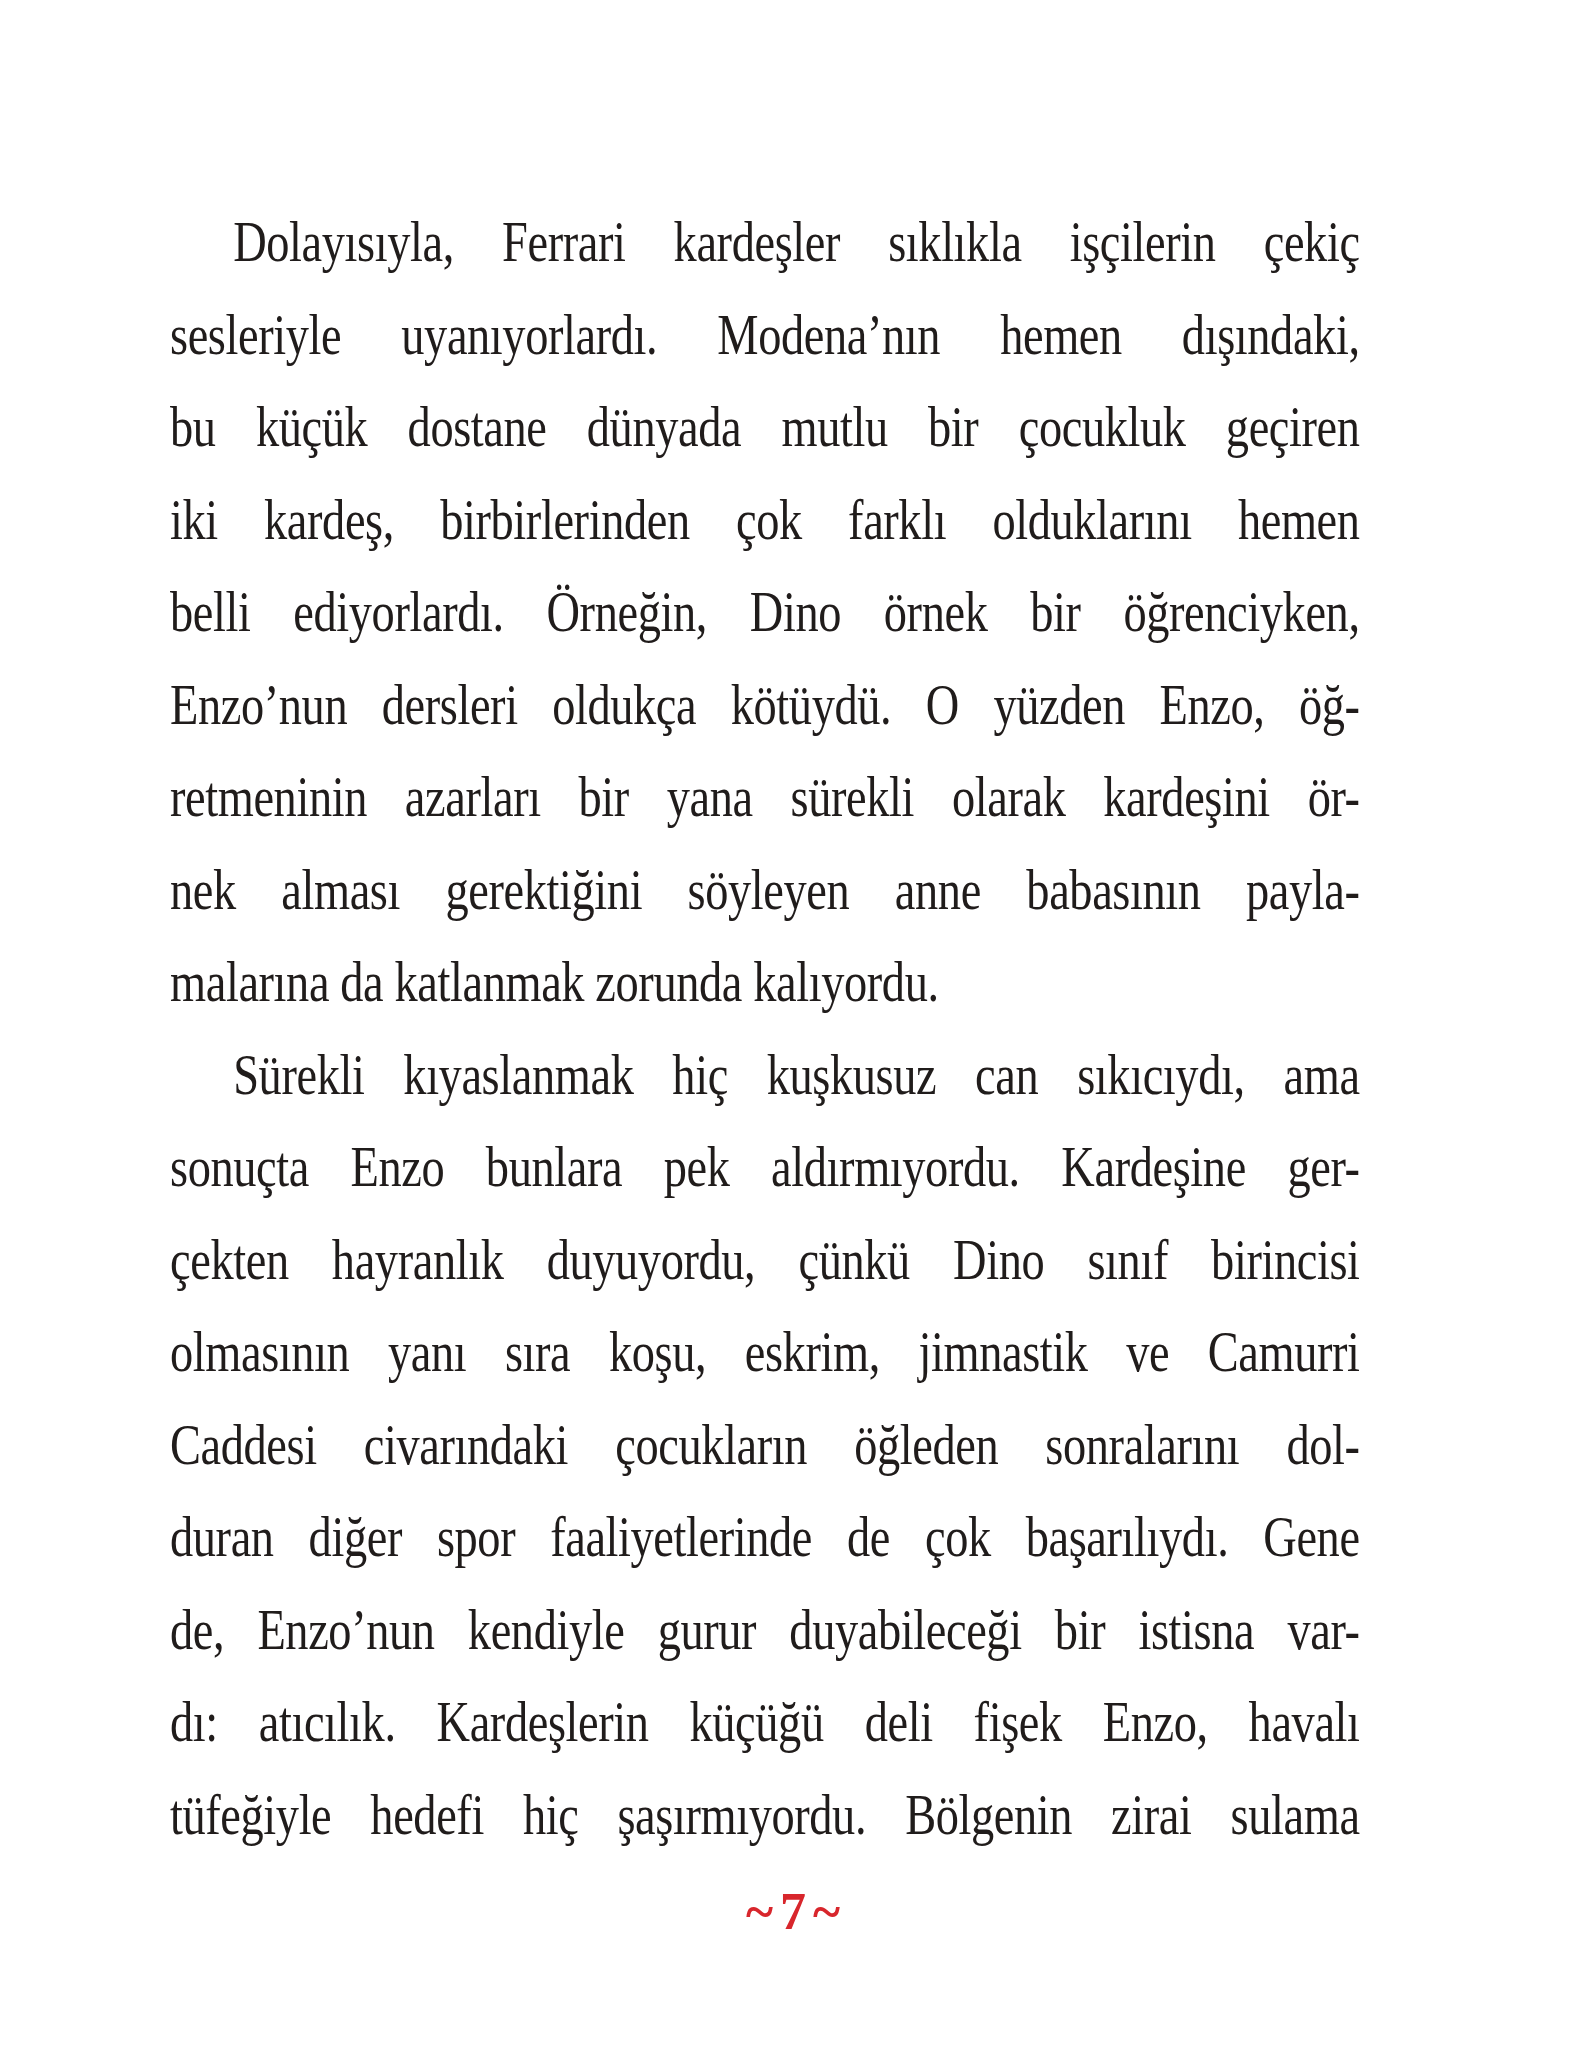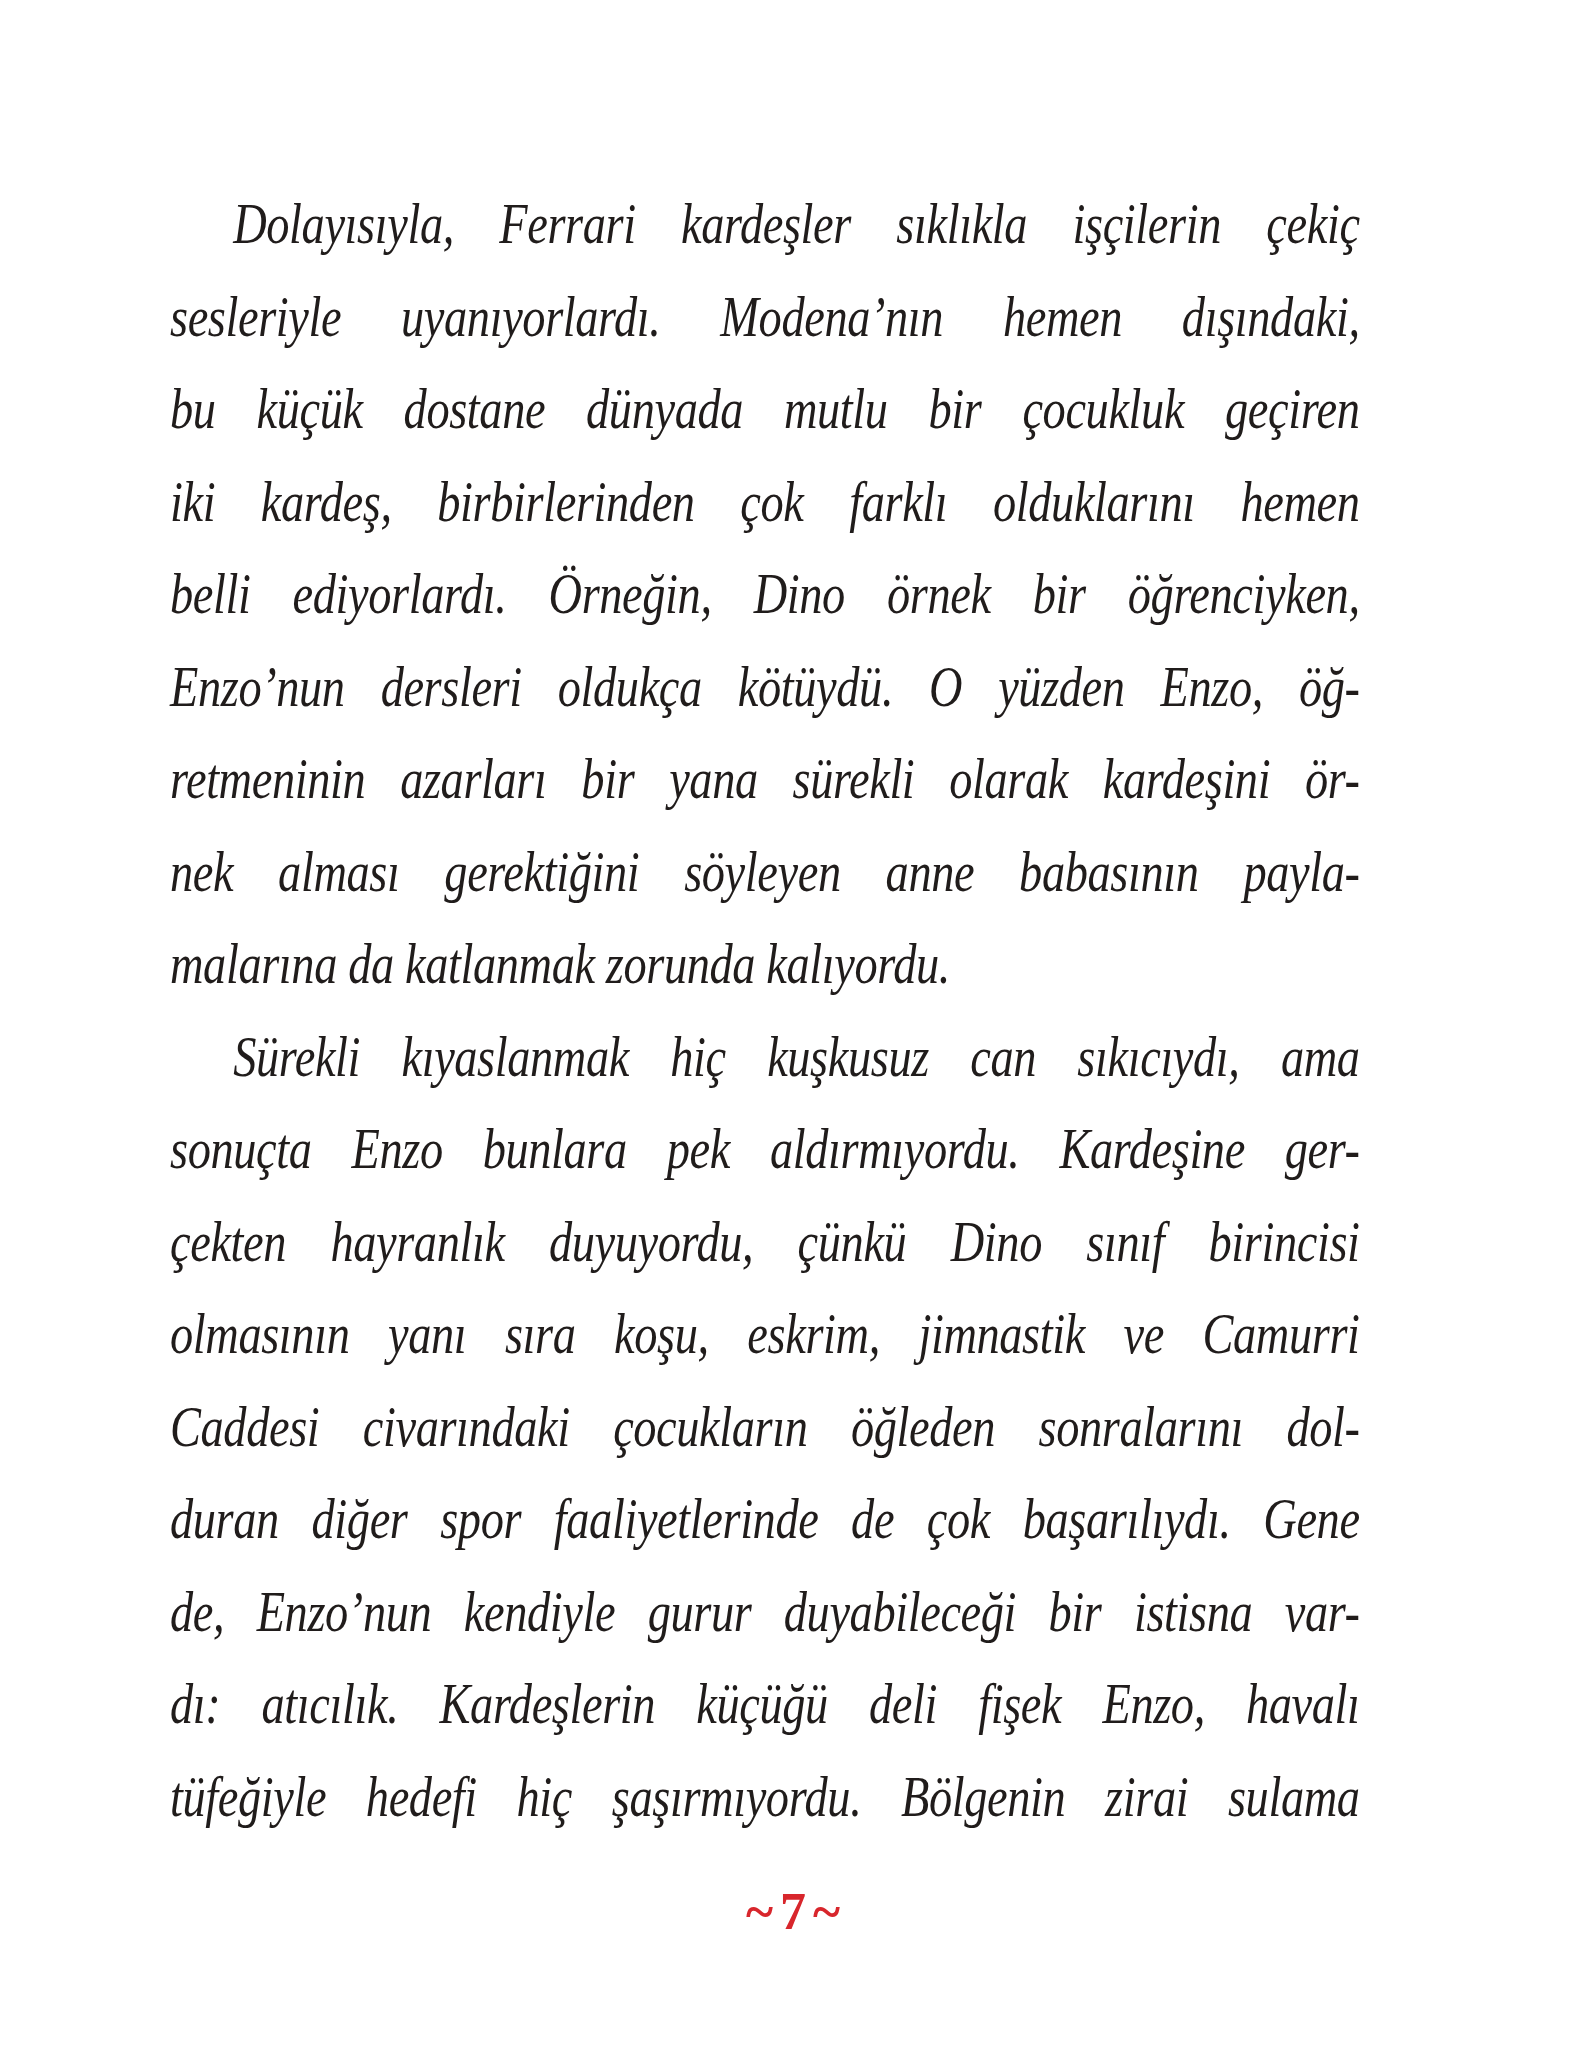--- a/index.html
+++ b/index.html
@@ -14,24 +14,23 @@
     font-family: "Liberation Serif", "DejaVu Serif", serif;
     overflow: hidden;
   }
   .page {
     position: absolute;
     inset: 0;
   }
   .text-block {
     position: absolute;
     left: 170px;
-    top: 178px;
+    top: 196px;
     width: 1190px;
     color: #201c1b;
-    font-style: italic;
   }
   .line {
     width: 1487px;               
     transform: scaleX(0.8);      
     transform-origin: 0 0;
     font-size: 58px;
     line-height: 92.5px;
     letter-spacing: -0.5px;
     text-align: justify;
     text-align-last: justify;

